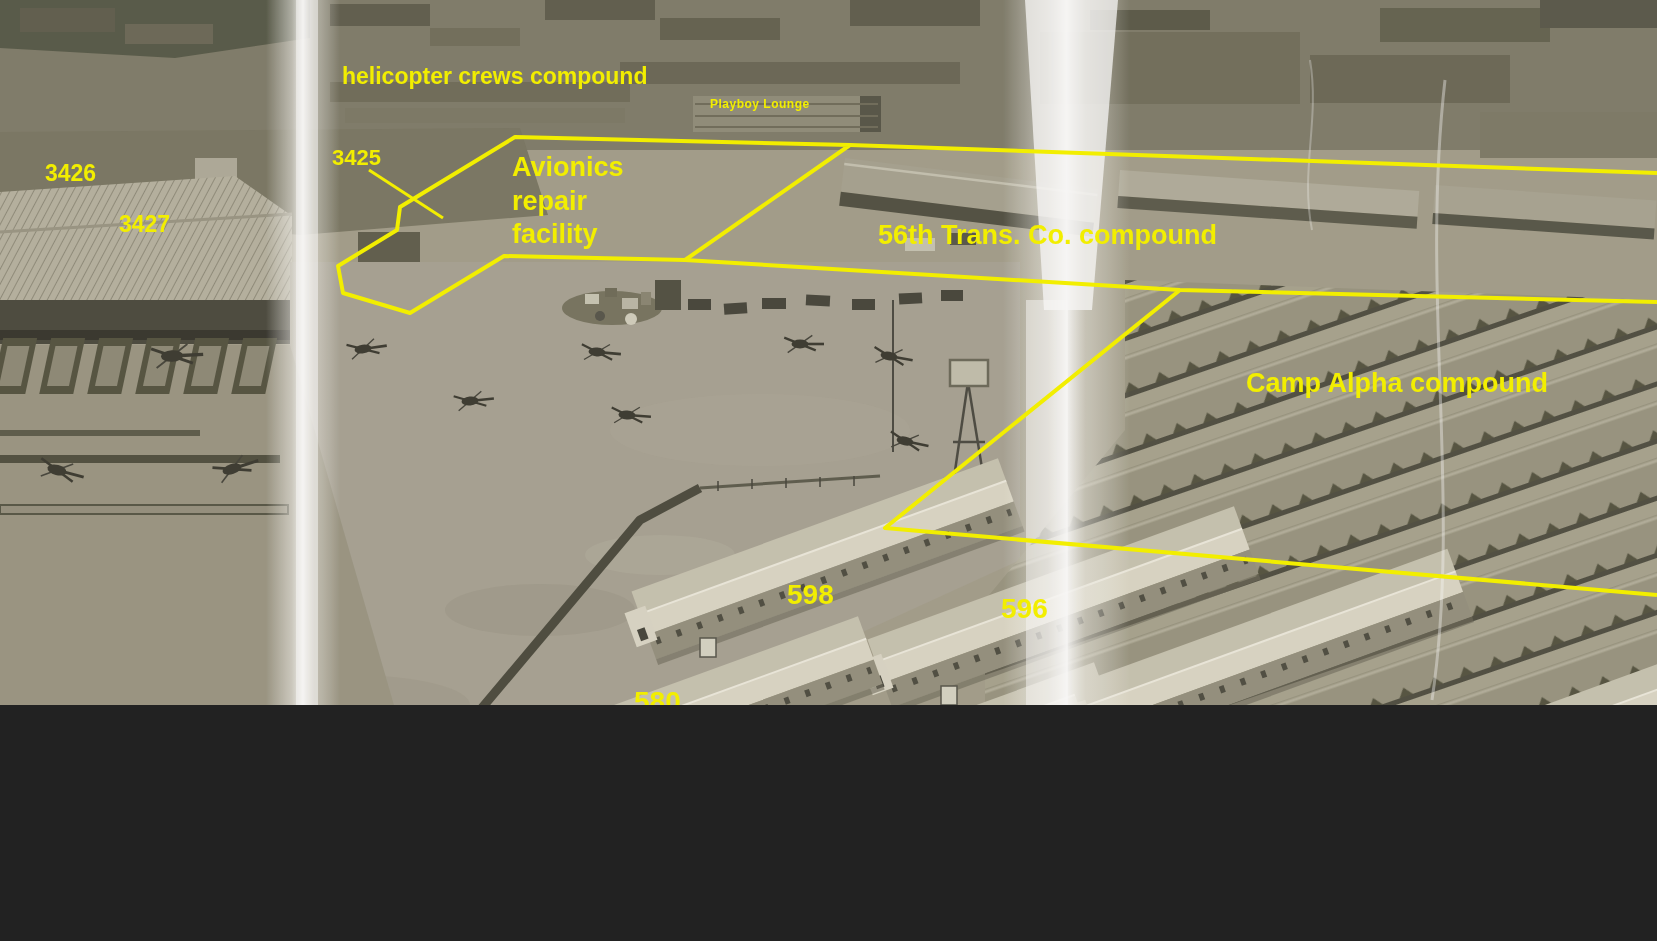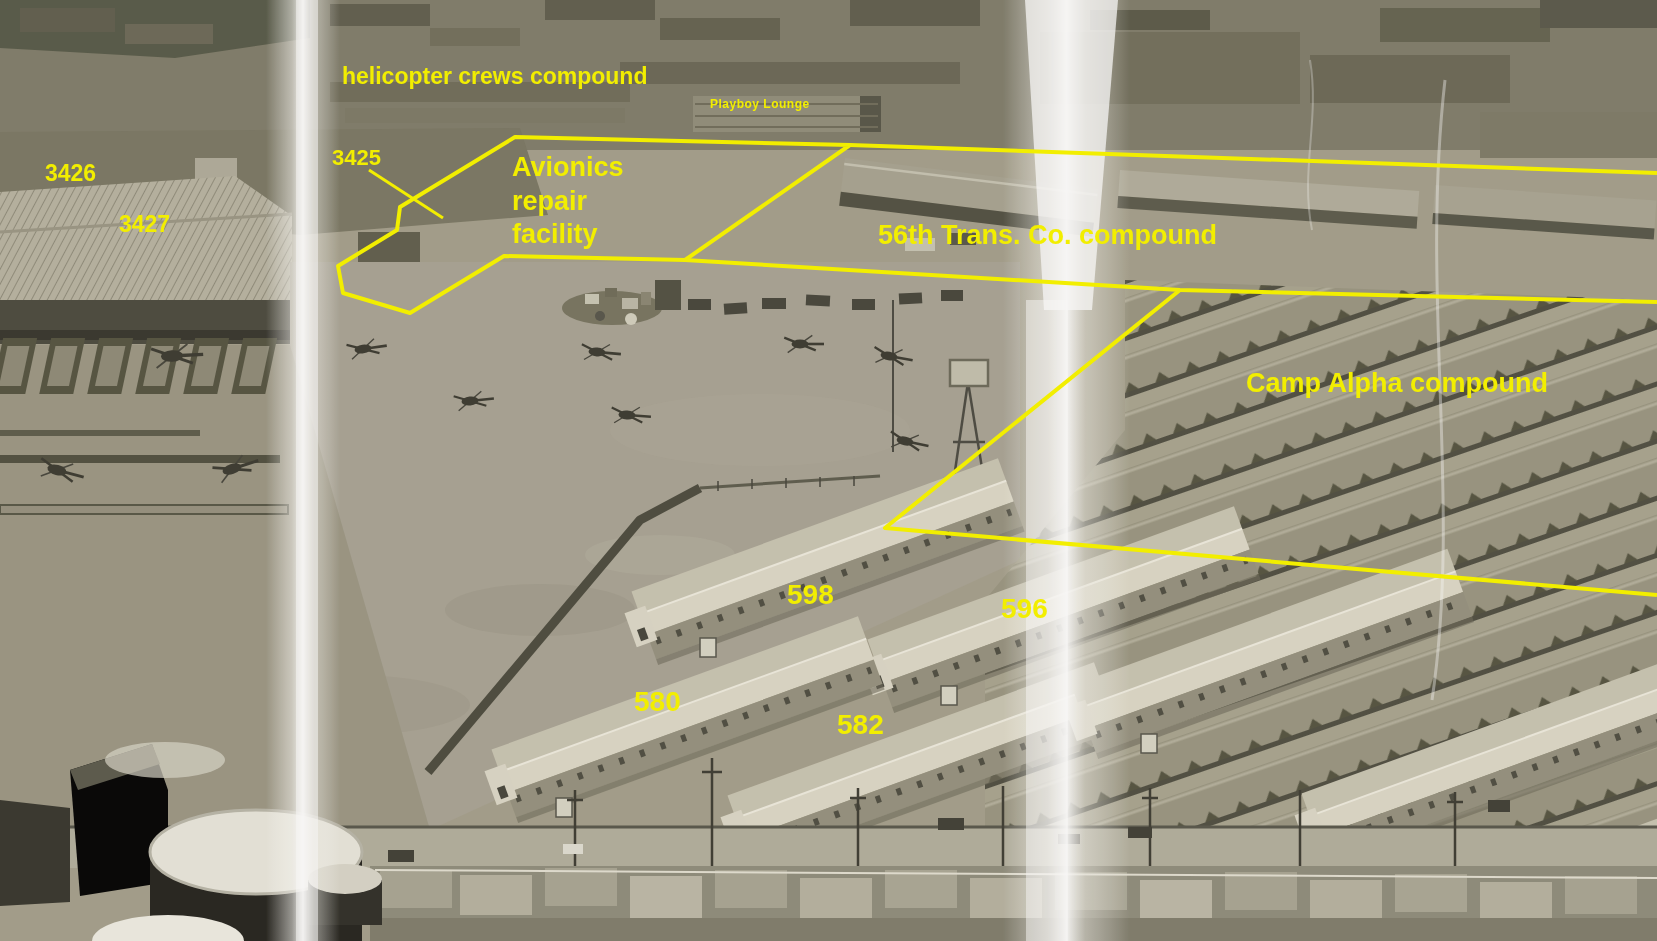--- a/index.html
+++ b/index.html
@@ -1,16 +1,16 @@
 <!DOCTYPE html>
 <html><head>
 <meta charset="utf-8">
 <style>
   html,body{margin:0;padding:0;background:#222;}
-  .photo-stage{position:relative;width:1657px;height:941px;overflow:hidden;background:#a29d89;}
+  .photo-stage{position:relative;width:1657px;height:705px;overflow:hidden;background:#a29d89;}
   svg{display:block;}
   .ann-text{font-family:"Liberation Sans","DejaVu Sans",sans-serif;font-weight:bold;}
   .small-cap{letter-spacing:.5px;}
 </style>
 </head>
 <body>
 
 <div class="photo-stage">
 <svg width="1657" height="941" viewBox="0 0 1657 941">
   <defs>

